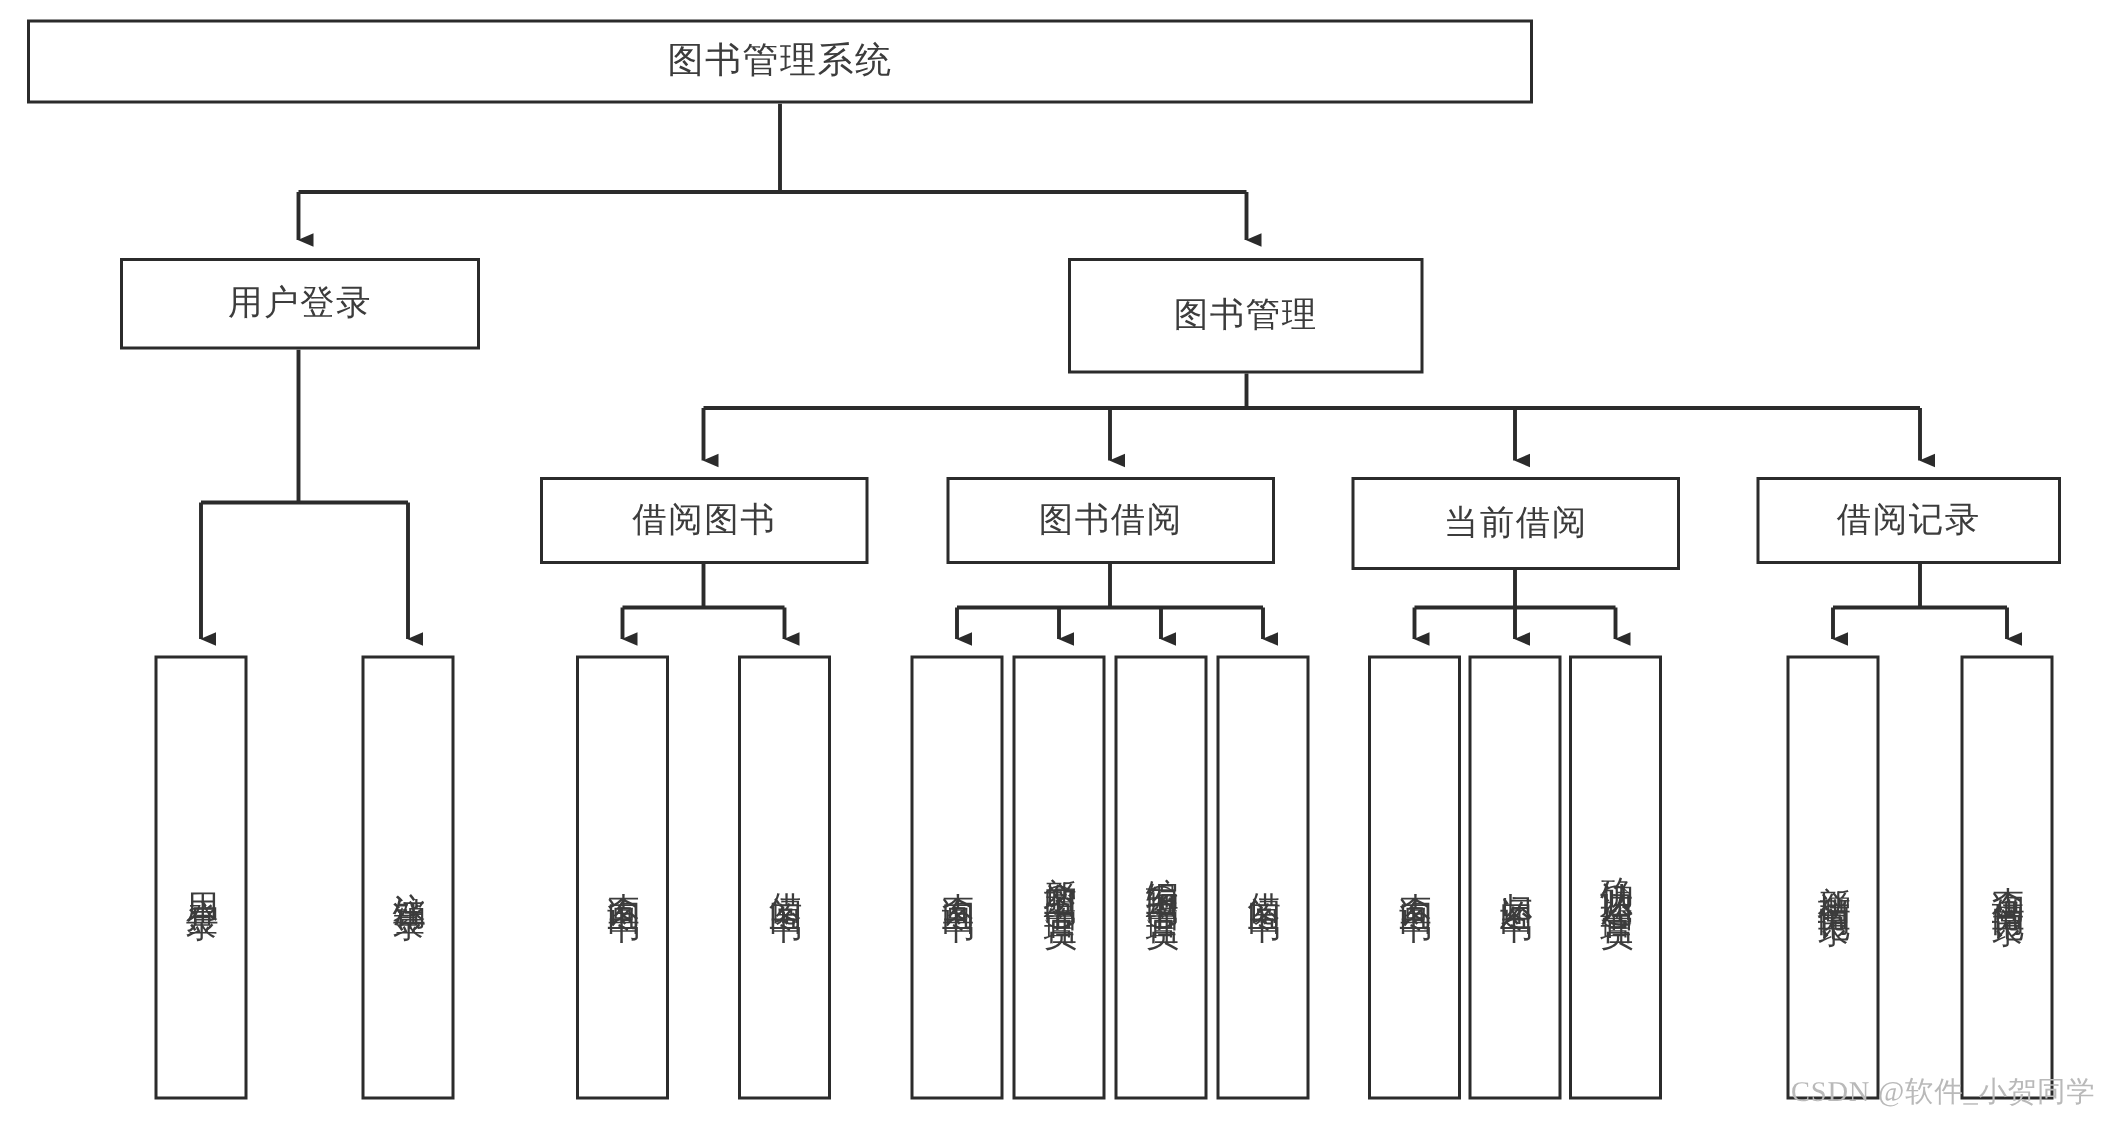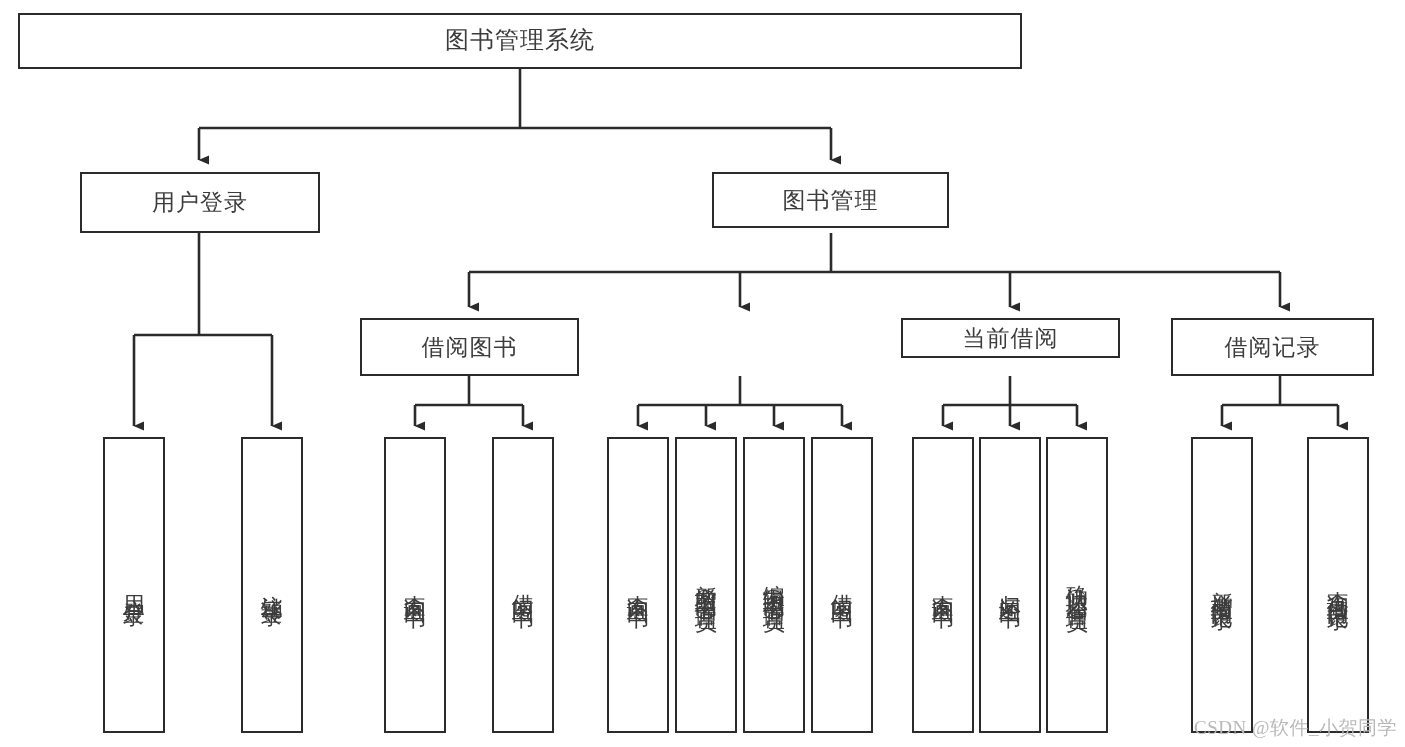--- a/index.html
+++ b/index.html
@@ -120,28 +120,31 @@
     </g>
   </svg>
 
   <div class="node root" style="left:18px; top:13px; width:1004px; height:56px;">
     <span class="node-label">图书管理系统</span>
   </div>
 
   <div class="node" style="left:80px; top:172px; width:240px; height:61px;">
     <span class="node-label">用户登录</span>
   </div>
-  <div class="node" style="left:712px; top:172px; width:237px; height:56px;">
+  <div class="node" style="left:712px; top:172px; width:237px; height:77px;">
     <span class="node-label">图书管理</span>
   </div>
 
   <div class="node" style="left:360px; top:318px; width:219px; height:58px;">
     <span class="node-label">借阅图书</span>
   </div>
-  <div class="node" style="left:901px; top:318px; width:219px; height:40px;">
+  <div class="node" style="left:631px; top:318px; width:219px; height:58px;">
+    <span class="node-label">图书借阅</span>
+  </div>
+  <div class="node" style="left:901px; top:318px; width:219px; height:62px;">
     <span class="node-label">当前借阅</span>
   </div>
   <div class="node" style="left:1171px; top:318px; width:203px; height:58px;">
     <span class="node-label">借阅记录</span>
   </div>
 
   <div class="node vertical" style="left:103px; top:437px; width:62px; height:296px;">
     <span class="node-label">用户登录</span>
   </div>
   <div class="node vertical" style="left:241px; top:437px; width:62px; height:296px;">

